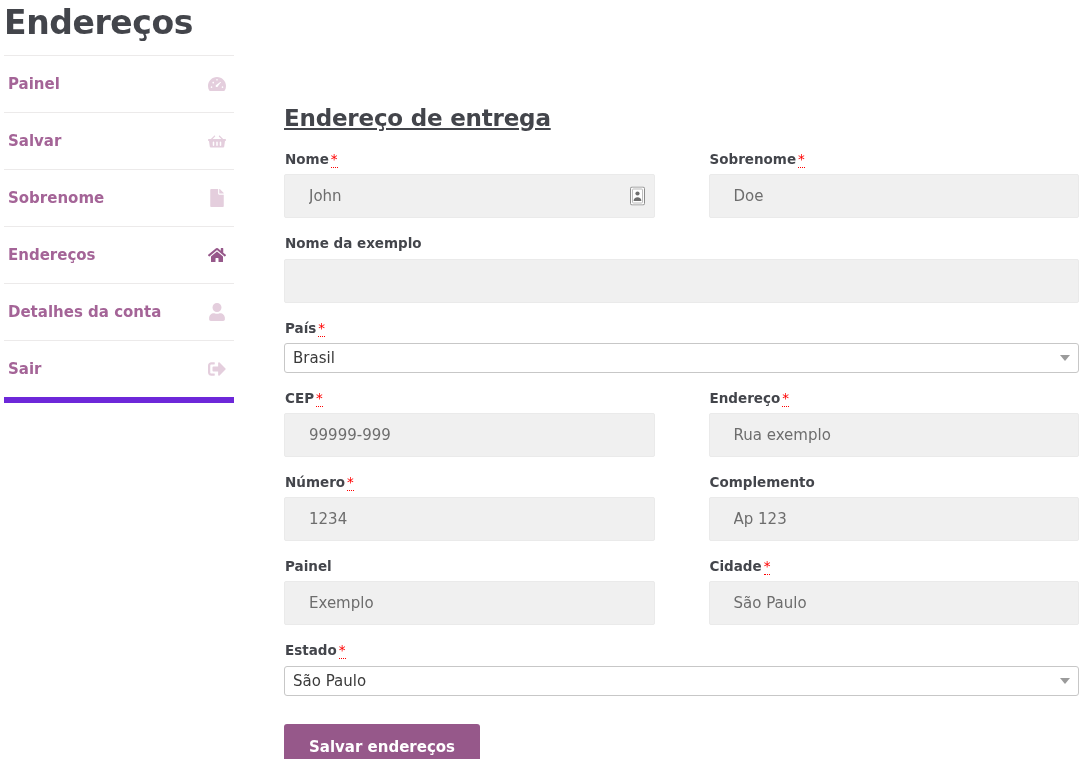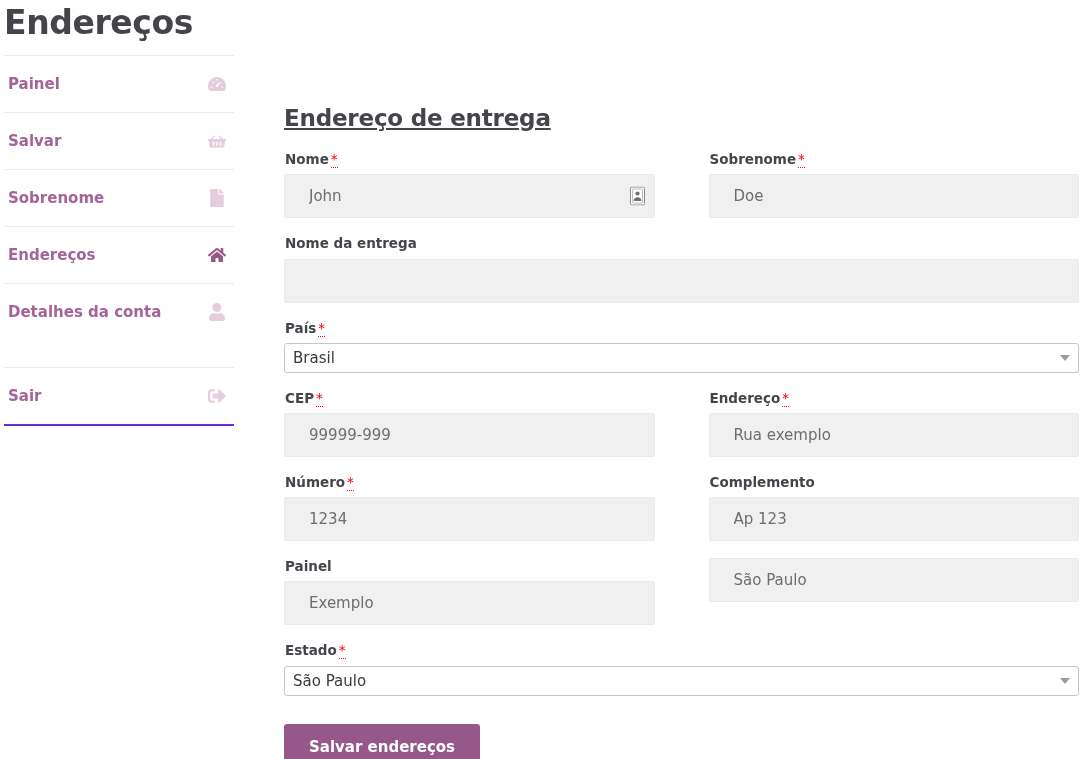--- a/index.html
+++ b/index.html
@@ -47,22 +47,21 @@
     list-style: none;
     margin: 0;
     padding: 4px;
   }
   .sidebar-item {
     border-top: 1px solid #eceaea;
     padding: 0;
     margin: 0;
   }
   .sidebar-item:last-child {
-    border-bottom: 2px solid #6d28d9;
-    margin-top: 27px;
+    border-bottom: 6px solid #6d28d9;
   }
   .sidebar-link {
     display: flex;
     align-items: center;
     justify-content: space-between;
     text-decoration: none;
     color: #a46497;
     font-weight: bold;
     font-size: 15px;
     padding: 19px 8px 19px 4px;
@@ -94,20 +93,21 @@
     margin: 0 0 20px 0;
     letter-spacing: -0.2px;
     text-decoration: underline;
   }
 
   
   .form-row {
     display: flex;
     gap: 54px;
     margin-bottom: 5px;
+    align-items: flex-end;
   }
   .form-field {
     flex: 1 1 0;
     min-width: 0;
     margin-bottom: 12px;
   }
   .form-field.full { flex: 1 1 100%; }
 
   .field-label {
     display: block;
@@ -301,21 +301,21 @@
           <label class="field-label">
             <span>Sobrenome</span><span class="required">*</span>
           </label>
           <input class="text-input" type="text" placeholder="Doe" style="">
         </div>
       </div>
 
       <div class="form-row">
         <div class="form-field full">
           <label class="field-label">
-            <span>Nome da entrega</span>
+            <span>Nome da exemplo</span>
           </label>
           <input class="text-input" type="text" placeholder="" style="">
         </div>
       </div>
 
       <div class="form-row">
         <div class="form-field full">
           <label class="field-label">
             <span>País</span><span class="required">*</span>
           </label>
@@ -357,20 +357,23 @@
       </div>
 
       <div class="form-row">
         <div class="form-field">
           <label class="field-label">
             <span>Painel</span>
           </label>
           <input class="text-input" type="text" placeholder="Exemplo" style="">
         </div>
         <div class="form-field">
+          <label class="field-label">
+            <span>Cidade</span><span class="required">*</span>
+          </label>
           <input class="text-input" type="text" placeholder="São Paulo" style="">
         </div>
       </div>
 
       <div class="form-row">
         <div class="form-field full">
           <label class="field-label">
             <span>Estado</span><span class="required">*</span>
           </label>
           <div class="select-wrap">

